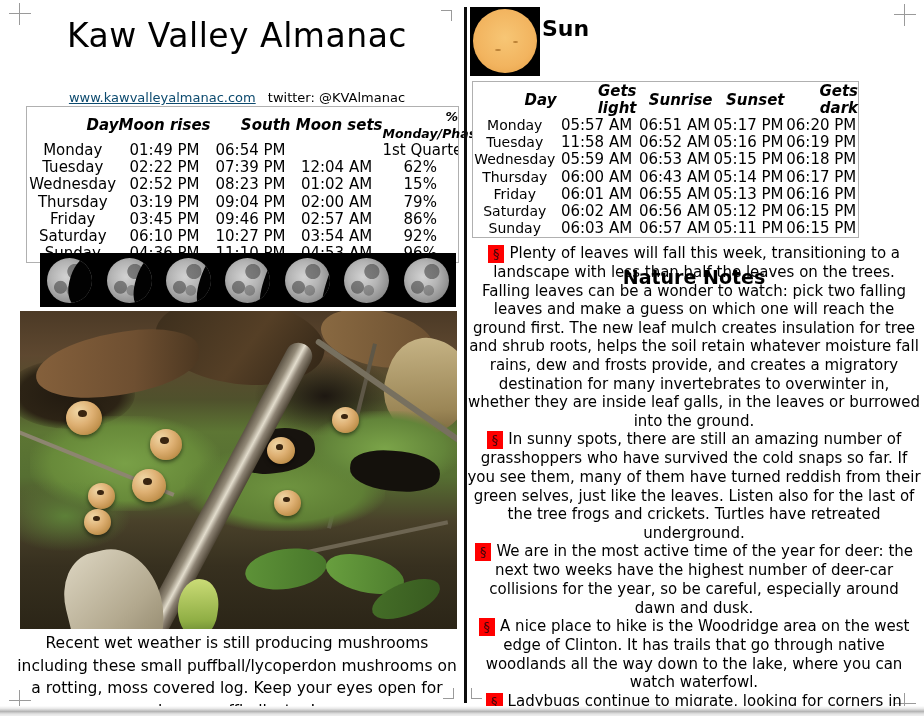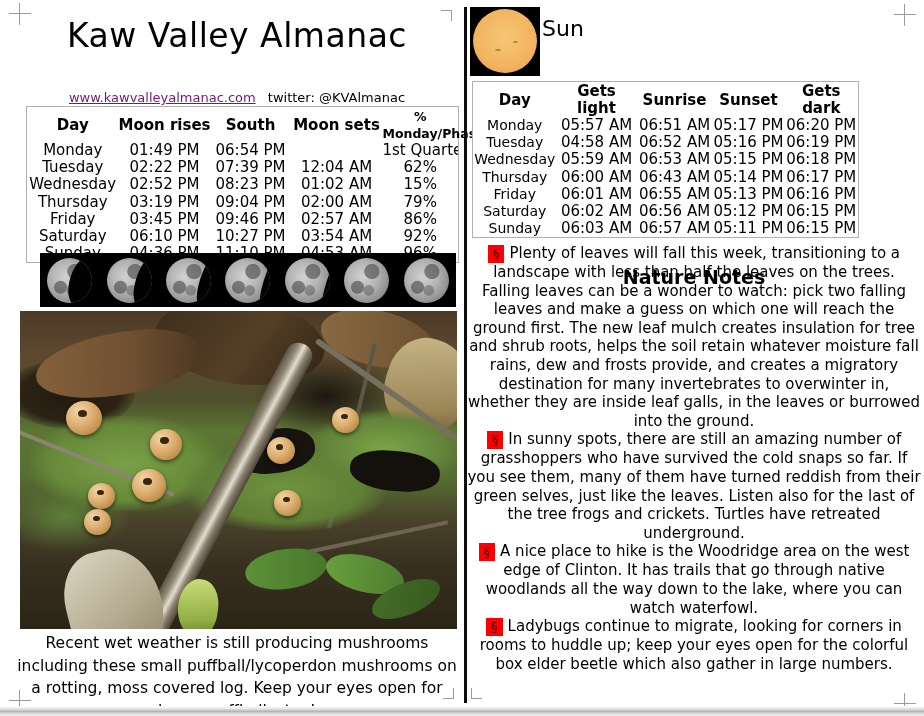--- a/index.html
+++ b/index.html
@@ -15,26 +15,26 @@
   .tick.tr { border-top:1px solid #9a9a9a; border-right:1px solid #9a9a9a; }
   .tick.br { border-bottom:1px solid #9a9a9a; border-right:1px solid #9a9a9a; }
   .tick.bl { border-bottom:1px solid #9a9a9a; border-left:1px solid #9a9a9a; }
 
   
   #left-col { position:absolute; left:14px; top:0; width:446px; height:703px; }
   .page-title { position:absolute; left:0; top:16px; width:446px; text-align:center;
     font-size:33px; letter-spacing:0.5px; }
   .date-range { position:absolute; left:0; top:59px; width:446px; text-align:center; font-size:22px; }
   .linkline { position:absolute; left:0; top:90px; width:446px; text-align:center; font-size:13px; }
-  .weblink { color:#701a75; text-decoration:underline;text-align:right; }
+  .weblink { color:#0c4a6e; text-decoration:underline;text-align:right; }
   .twitter { color:#000; margin-left:8px; }
 
   table.data-table { border-collapse:collapse; table-layout:fixed; border:1px solid #b0b0b0;
     background:#fff; }
-  table.data-table th { font-weight:bold; font-size:15px; padding:1px 0 0 0; line-height:17px; text-align:center; }
+  table.data-table th { font-weight:bold; font-size:15px; padding:1px 0 0 0; line-height:17px; text-align:right;font-style:italic; }
   table.data-table td { font-size:15px; line-height:17.2px; text-align:center; white-space:nowrap; overflow:hidden; }
   #moon-table { position:absolute; left:12px; top:106px; width:432px; height:142px; }
   #moon-table th:last-child { font-size:12.5px; }
   #sun-table  { position:absolute; left:6px; top:81px; width:386px; height:140px; }
   #sun-table td:first-child { font-size:14px; }
 
   
   #moon-strip { position:absolute; left:26px; top:253px; width:416px; height:54px; background:#000;
     display:flex; align-items:center; justify-content:space-around; }
   .moon { position:relative; width:45px; height:45px; border-radius:50%; overflow:hidden;
@@ -113,21 +113,21 @@
 
   
   #divider { position:absolute; left:464px; top:7px; width:3px; height:696px; background:#0d0d0d; }
 
   
   #right-col { position:absolute; left:466px; top:0; width:456px; height:716px; }
   .sun-img { position:absolute; left:4px; top:7px; width:70px; height:69px; background:#000; }
   .sun-disc { position:absolute; left:3px; top:2px; width:64px; height:64px; border-radius:50%;
     background:radial-gradient(circle at 50% 45%,#f7c675 0%,#f2b45f 60%,#e6a047 95%); }
   .sun-spot { position:absolute; border-radius:50%; background:#b97f35; }
-  .sun-label { position:absolute; left:76px; top:16px; font-size:22px; font-weight:400; }
+  .sun-label { position:absolute; left:76px; top:16px; font-size:22px; font-weight:700; }
   .planets-note { position:absolute; left:4px; top:57px; width:440px; text-align:right; font-size:13.5px; }
 
   .nn-title { position:absolute; left:0; top:234px; width:456px; text-align:center;
     font-size:19px; font-weight:bold;margin-top:32px; }
   #notes { position:absolute; left:1px; top:244px; width:454px; text-align:center;
     font-size:15px; line-height:18.6px; }
   .section-chip { display:inline-block; background:#ff0000; color:#43050a;
     font-size:13px; line-height:15px; padding:1px 5px 2px 5px; margin-right:5px;
     vertical-align:baseline; }
 
@@ -328,21 +328,21 @@
         <tbody>
           <tr>
             <td>Monday</td>
             <td>05:57 AM</td>
             <td>06:51 AM</td>
             <td>05:17 PM</td>
             <td>06:20 PM</td>
           </tr>
           <tr>
             <td>Tuesday</td>
-            <td>04:58 AM</td>
+            <td>11:58 AM</td>
             <td>06:52 AM</td>
             <td>05:16 PM</td>
             <td>06:19 PM</td>
           </tr>
           <tr>
             <td>Wednesday</td>
             <td>05:59 AM</td>
             <td>06:53 AM</td>
             <td>05:15 PM</td>
             <td>06:18 PM</td>
@@ -375,19 +375,20 @@
             <td>05:11 PM</td>
             <td>06:15 PM</td>
           </tr>
         </tbody>
       </table>
 
     <div class="nn-title">Nature Notes</div>
     <div id="notes">
         <div><span class="section-chip">§</span><span>Plenty of leaves will fall this week, transitioning to a landscape with less than half the leaves on the trees. Falling leaves can be a wonder to watch: pick two falling leaves and make a guess on which one will reach the ground first. The new leaf mulch creates insulation for tree and shrub roots, helps the soil retain whatever moisture fall rains, dew and frosts provide, and creates a migratory destination for many invertebrates to overwinter in, whether they are inside leaf galls, in the leaves or burrowed into the ground.</span></div>
         <div><span class="section-chip">§</span><span>In sunny spots, there are still an amazing number of grasshoppers who have survived the cold snaps so far. If you see them, many of them have turned reddish from their green selves, just like the leaves. Listen also for the last of the tree frogs and crickets. Turtles have retreated underground.</span></div>
+        <div><span class="section-chip">§</span><span>We are in the most active time of the year for deer: the next two weeks have the highest number of deer-car collisions for the year, so be careful, especially around dawn and dusk.</span></div>
         <div><span class="section-chip">§</span><span>A nice place to hike is the Woodridge area on the west edge of Clinton. It has trails that go through native woodlands all the way down to the lake, where you can watch waterfowl.</span></div>
         <div><span class="section-chip">§</span><span>Ladybugs continue to migrate, looking for corners in rooms to huddle up; keep your eyes open for the colorful box elder beetle which also gather in large numbers.</span></div>
       </div>
   </div>
 
   <div id="bottom-strip"></div>
 </div>
 
 </body></html>

